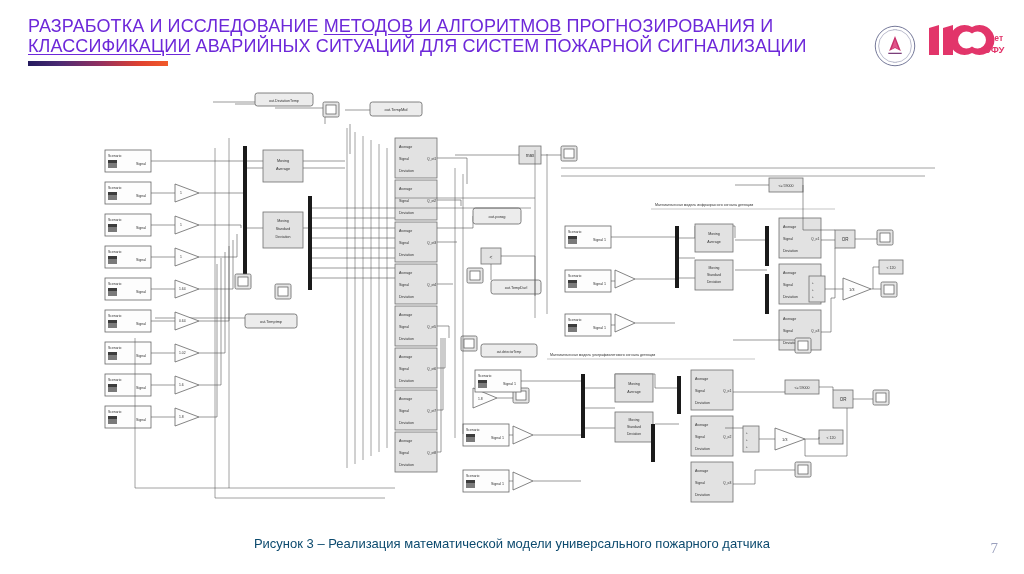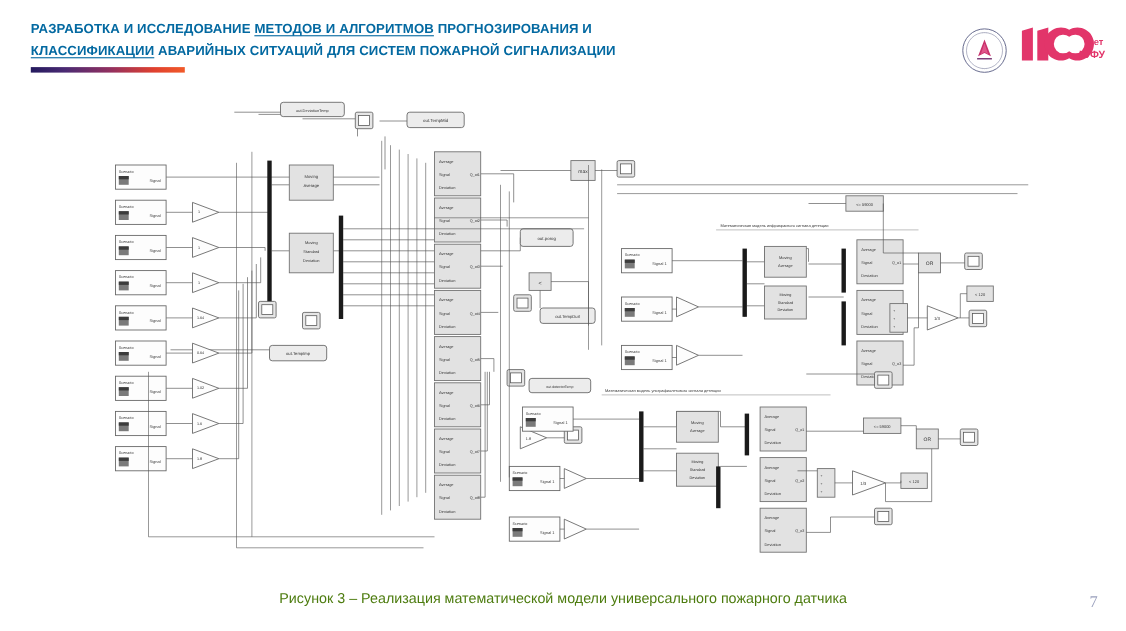--- a/index.html
+++ b/index.html
@@ -10,22 +10,22 @@
     font-family:"Liberation Sans", sans-serif;
     color:#2d3564;
     position:relative;
   }
   #slide{position:relative;width:1024px;height:574px;background:#fff;}
 
   
   .header{position:absolute;left:0;top:0;width:1024px;height:86px;}
   .title{
     position:absolute;left:28px;top:16px;width:800px;
-    font-size:12px;line-height:20px;font-weight:bold;
-    letter-spacing:.1px;color:#0369a1;text-transform:uppercase;
+    font-size:18px;line-height:20px;font-weight:normal;
+    letter-spacing:.1px;color:#6d28d9;text-transform:uppercase;
   }
   .title .u{text-decoration:underline;text-underline-offset:2px;}
   .accentbar{
     position:absolute;left:28px;top:61px;width:140px;height:5px;
     background:linear-gradient(90deg,#241a5e 0%,#4a2a73 22%,#93305f 52%,#e0412f 80%,#f15a29 100%);
   }
 
   
   .logo-seal{position:absolute;left:874px;top:25px;width:42px;height:42px;}
   .logo-110{position:absolute;left:926px;top:24px;width:82px;height:44px;}
@@ -33,21 +33,21 @@
   
   .canvas{
     position:absolute;left:95px;top:88px;width:840px;height:430px;
     background:#ffffff;
   }
   .canvas svg{display:block;}
 
   
   .caption{
     position:absolute;left:0;top:536px;width:1024px;text-align:center;
-    font-size:13px;color:#4d7c0f;font-weight:400;
+    font-size:13px;color:#0c4a6e;font-weight:400;
   }
   .pagenum{
     position:absolute;right:26px;top:540px;
     font-size:15px;color:#9aa0bd;font-family:"Liberation Serif",serif;
   }
 </style>
 </head>
 <body>
 
 <div id="slide">

